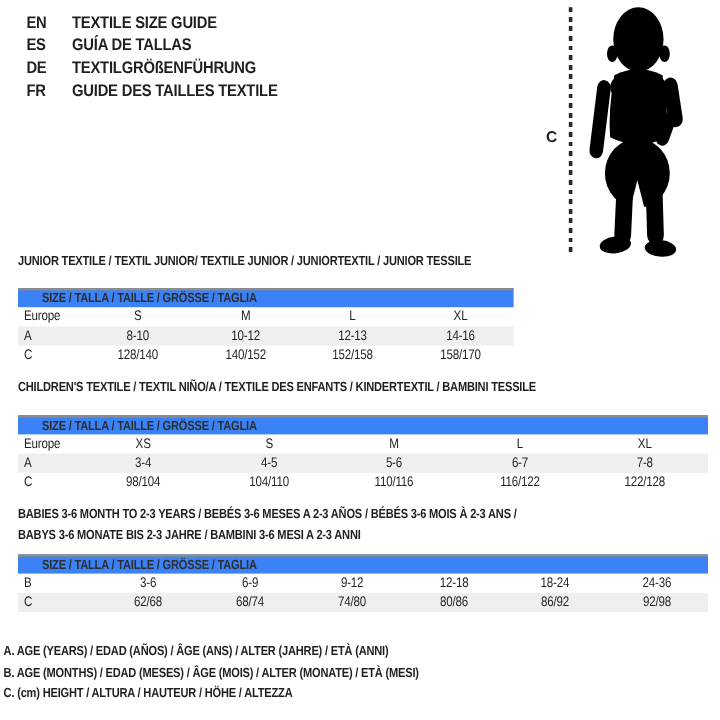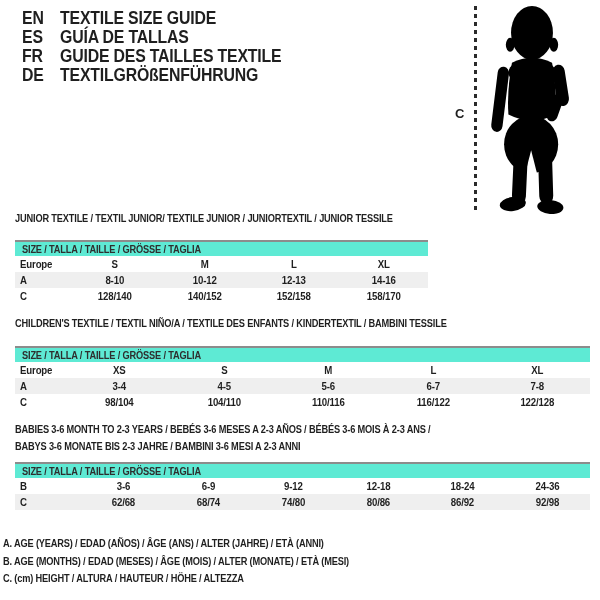--- a/index.html
+++ b/index.html
@@ -6,21 +6,21 @@
   body {
     width:600px; height:600px; background:#ffffff;
     font-family:"Liberation Sans", sans-serif; color:#1f1f1f;
   }
   .page { position:relative; width:600px; height:600px; background:#fff; overflow:hidden; }
 
   
   .cx  { display:inline-block; transform:scaleX(0.84); transform-origin:0 50%; letter-spacing:-0.2px; font-weight:700; white-space:nowrap; }
 
   
-  .lang { position:absolute; left:22px; top:9px; font-size:18px; }
+  .lang { position:absolute; left:22px; top:9px; font-size:14px; }
   .lang-row { display:flex; height:19px; line-height:19px; }
   .lang-code  { width:38px; font-weight:700; transform:scaleX(0.88); transform-origin:0 50%; letter-spacing:-0.2px; }
   .lang-label { font-weight:700; transform:scaleX(0.88); transform-origin:0 50%; letter-spacing:-0.2px; white-space:nowrap; }
 
   
   .measure-line {
     position:absolute; left:474px; top:6px; width:3px; height:208px;
     background-image:repeating-linear-gradient(to bottom, #2a2a2a 0 4px, transparent 4px 8px);
   }
   .fig-c { position:absolute; left:455px; top:106px; font-size:13px; font-weight:700; }
@@ -35,24 +35,24 @@
   #t2-title { top:317px; }
   #t3-title-1 { top:423px; }
   #t3-title-2 { top:440px; }
 
   
   .tbl { position:absolute; left:15px; }
   #tbl1 { top:240px; width:413px; }
   #tbl2 { top:346px; width:575px; }
   #tbl3 { top:462px; width:575px; }
   .tbl-head {
-    height:14px; line-height:14px; background:#5eead4; border-top:2px solid #8c8c8c;
-    padding-left:7px; font-size:11px; color:#2e2e2e;
+    height:14px; line-height:14px; background:#3b82f6; border-top:2px solid #8c8c8c;
+    padding-left:20px; font-size:11px; color:#2e2e2e;
   }
-  .row { display:grid; height:16px; line-height:16px; font-size:11.5px; font-weight:700; }
+  .row { display:grid; height:16px; line-height:16px; font-size:11.5px; font-weight:400; }
   .row.alt { background:#efefef; }
   .g4 { grid-template-columns:55px 1fr 1fr 1fr 1fr; }
   .g5 { grid-template-columns:52px 1fr 1fr 1fr 1fr 1fr; }
   .g6 { grid-template-columns:66px 1fr 1fr 1fr 1fr 1fr 1fr; }
   .lbl  { padding-left:6px; transform:scaleX(0.84); transform-origin:0 50%; letter-spacing:-0.2px; white-space:nowrap; }
   .cell { text-align:center; transform:scaleX(0.84); letter-spacing:-0.2px; white-space:nowrap; }
 
   
   .footnotes { position:absolute; left:3px; top:535px; font-size:11px; }
   .footnote {
@@ -68,26 +68,26 @@
   <div class="lang">
     <div class="lang-row">
       <span class="lang-code">EN</span>
       <span class="lang-label">TEXTILE SIZE GUIDE</span>
     </div>
     <div class="lang-row">
       <span class="lang-code">ES</span>
       <span class="lang-label">GUÍA DE TALLAS</span>
     </div>
     <div class="lang-row">
+      <span class="lang-code">DE</span>
+      <span class="lang-label">TEXTILGRÖßENFÜHRUNG</span>
+    </div>
+    <div class="lang-row">
       <span class="lang-code">FR</span>
       <span class="lang-label">GUIDE DES TAILLES TEXTILE</span>
-    </div>
-    <div class="lang-row">
-      <span class="lang-code">DE</span>
-      <span class="lang-label">TEXTILGRÖßENFÜHRUNG</span>
     </div>
   </div>
 
   <div class="measure-line"></div>
   <span class="fig-c">C</span>
   <svg class="baby-svg" width="96" height="211" viewBox="0 0 110 212" preserveAspectRatio="none" fill="#000000">
     <ellipse cx="55" cy="30" rx="24" ry="27"></ellipse>
     <ellipse cx="30" cy="42" rx="5" ry="7"></ellipse>
     <ellipse cx="80" cy="42" rx="5" ry="7"></ellipse>
     <ellipse cx="55" cy="70" rx="27" ry="14"></ellipse>

